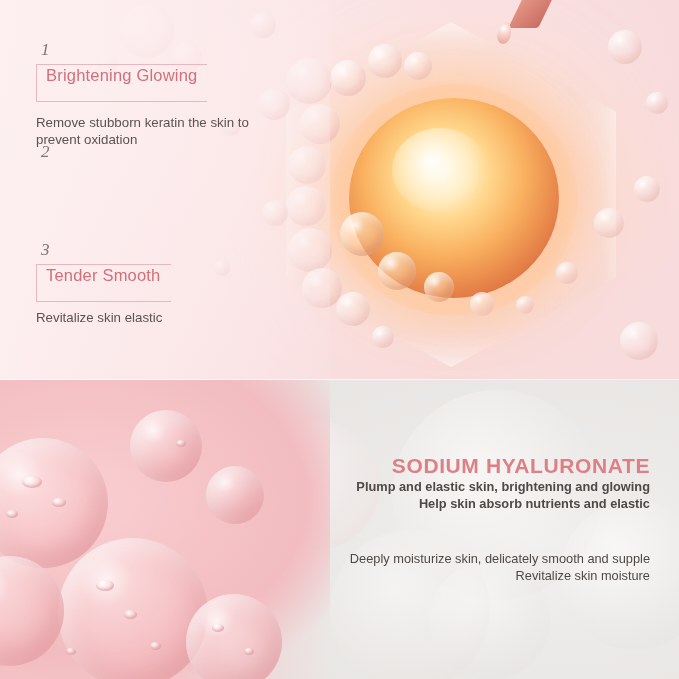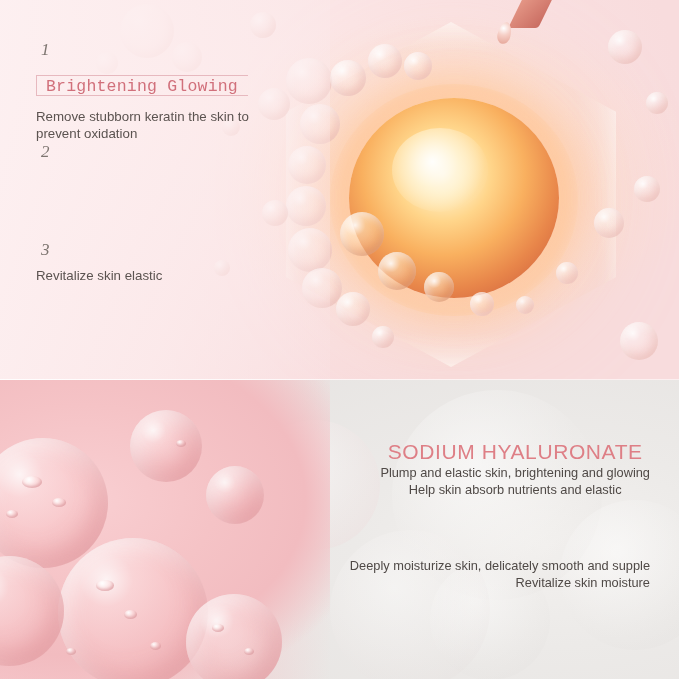--- a/index.html
+++ b/index.html
@@ -134,23 +134,22 @@
   .f-num {
     font-family: "Liberation Serif", serif;
     font-style: italic;
     font-size: 17px;
     color: #7d7570;
     margin-left: 5px;
   }
   .f-title-wrap {
     position: relative;
     display: inline-block;
-    margin-top: 15px;
-    padding: 2px 10px 0 10px;
-    font-family: Liberation Mono, monospace;
+    margin-top: 4px;
+    padding: 2px 10px 17px 10px;
   }
   .f-title {
     font-size: 16.5px;
     color: #d1707b;
     letter-spacing: .2px;
     position: relative;
     z-index: 2;
   }
   .f-box {
     position: absolute;
@@ -213,24 +212,24 @@
     color: #de7f86;
     letter-spacing: .6px;
     white-space: nowrap;
   }
   .ing-line {
     font-size: 12.8px;
     color: #4f4946;
     line-height: 17px;
     white-space: nowrap;
   }
-  .ing-1 { right: 29px; top: 60px; text-align: center; }
+  .ing-1 { right: 29px; top: 74px; text-align: right; font-weight: bold; }
   .ing-2 { right: 29px; top: 160px; text-align: right; }
   .ing-1 .ing-lines { }
-  .ing-2 .ing-lines { margin-top: 17px; }
+  .ing-2 .ing-lines { margin-top: 10px; }
 
   .divider-line {
     position: absolute;
     left: 0; top: 379px;
     width: 679px; height: 2px;
     background: linear-gradient(90deg, rgba(255,255,255,0.9), rgba(255,255,255,0.55));
   }
 </style>
 </head>
 <body>
@@ -292,20 +291,24 @@
       </div>
       <div class="f-desc" style="width:215px;margin-top:12px;">Remove stubborn keratin the skin to prevent oxidation</div>
     </div>
 
     <div class="feature" style="top:142px;">
       <div class="f-num">2</div>
     </div>
 
     <div class="feature" style="top:240px;">
       <div class="f-num">3</div>
+      <div class="f-title-wrap">
+        <div class="f-box"></div>
+        <div class="f-title">Tender Smooth</div>
+      </div>
       <div class="f-desc" style="width:230px;">Revitalize skin elastic</div>
     </div>
   </div>
 
   <div class="divider-line"></div>
 
   <div class="panel-bottom">
 
     <div class="pb-bokeh" style="left:392px;top:10px;width:210px;height:210px;background:radial-gradient(circle at 40% 35%, rgba(255,255,255,0.55) 0%, rgba(240,238,236,0.25) 55%, rgba(225,222,220,0.35) 100%);"></div>
     <div class="pb-bokeh" style="left:560px;top:120px;width:150px;height:150px;background:radial-gradient(circle at 38% 34%, rgba(255,255,255,0.5) 0%, rgba(236,234,232,0.2) 58%, rgba(220,217,215,0.35) 100%);"></div>

